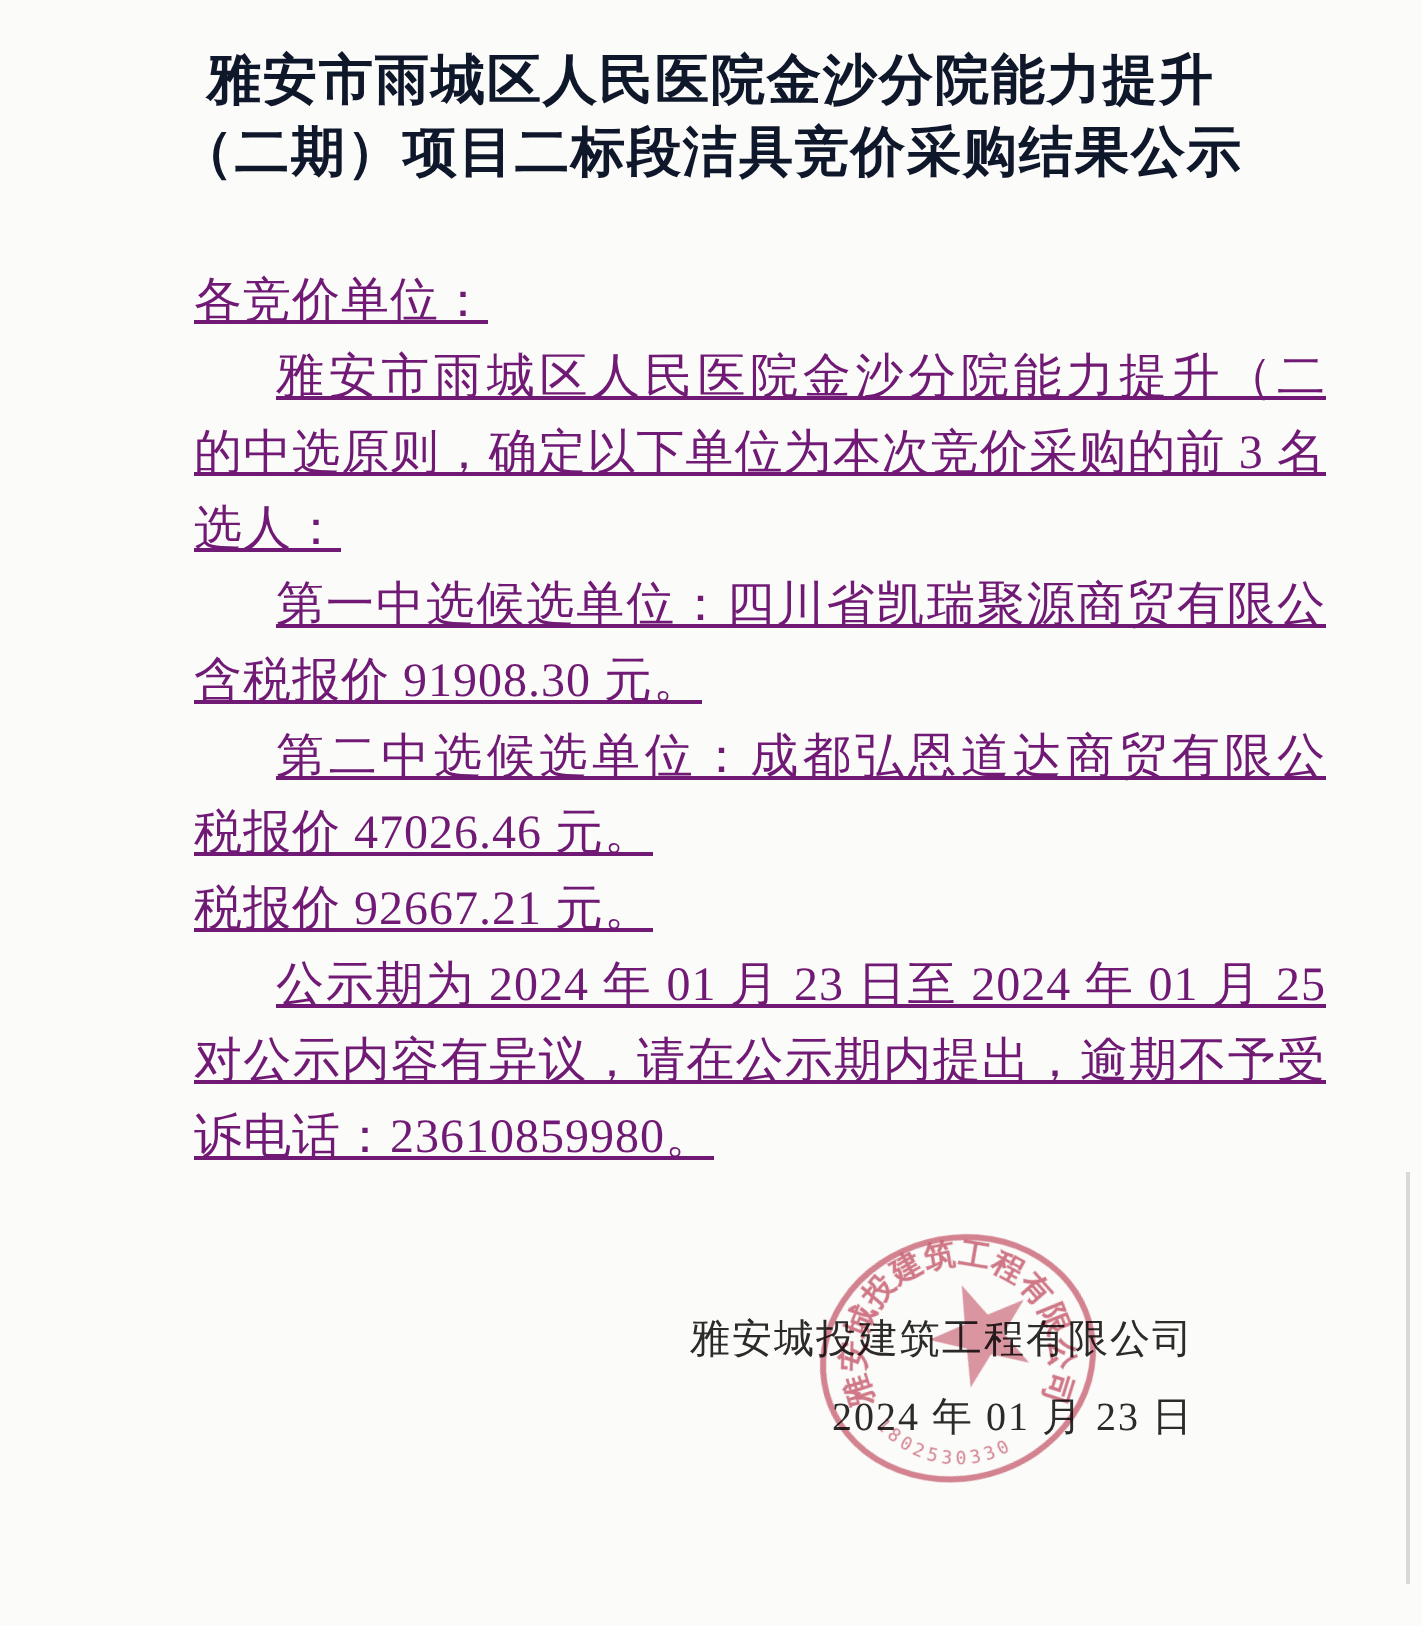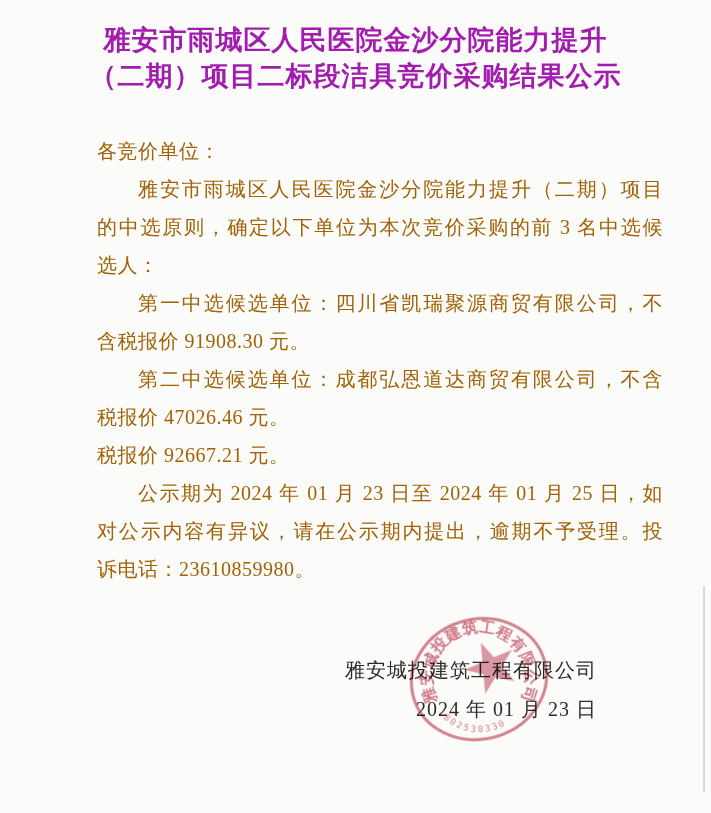--- a/index.html
+++ b/index.html
@@ -13,30 +13,31 @@
   .page { position: absolute; inset: 0; }
 
   .doc-title {
     position: absolute;
     top: 22px; left: 0; width: 711px;
     text-align: center;
     font-family: "Liberation Sans", sans-serif;
     font-weight: 700;
     font-size: 27px;
     line-height: 36px;
-    color: #a21caf;
+    color: #0f172a;
     letter-spacing: 1px;
   }
 
   .body-text {
     position: absolute;
     top: 132px; left: 97px; width: 566px;
-    font-size: 20px;
-    color: #a16207;
+    font-size: 24px;
+    color: #701a75;
     letter-spacing: 0.5px;
+    text-decoration: underline;
   }
   .line { height: 38px; line-height: 38px; overflow: hidden; }
   .line.indent { text-indent: 41px; }
   .line.justify { text-align: justify; text-align-last: justify; }
 
   .signature-block {
     position: absolute;
     top: 651px; right: 114px;
     text-align: right;
     font-size: 20px;

